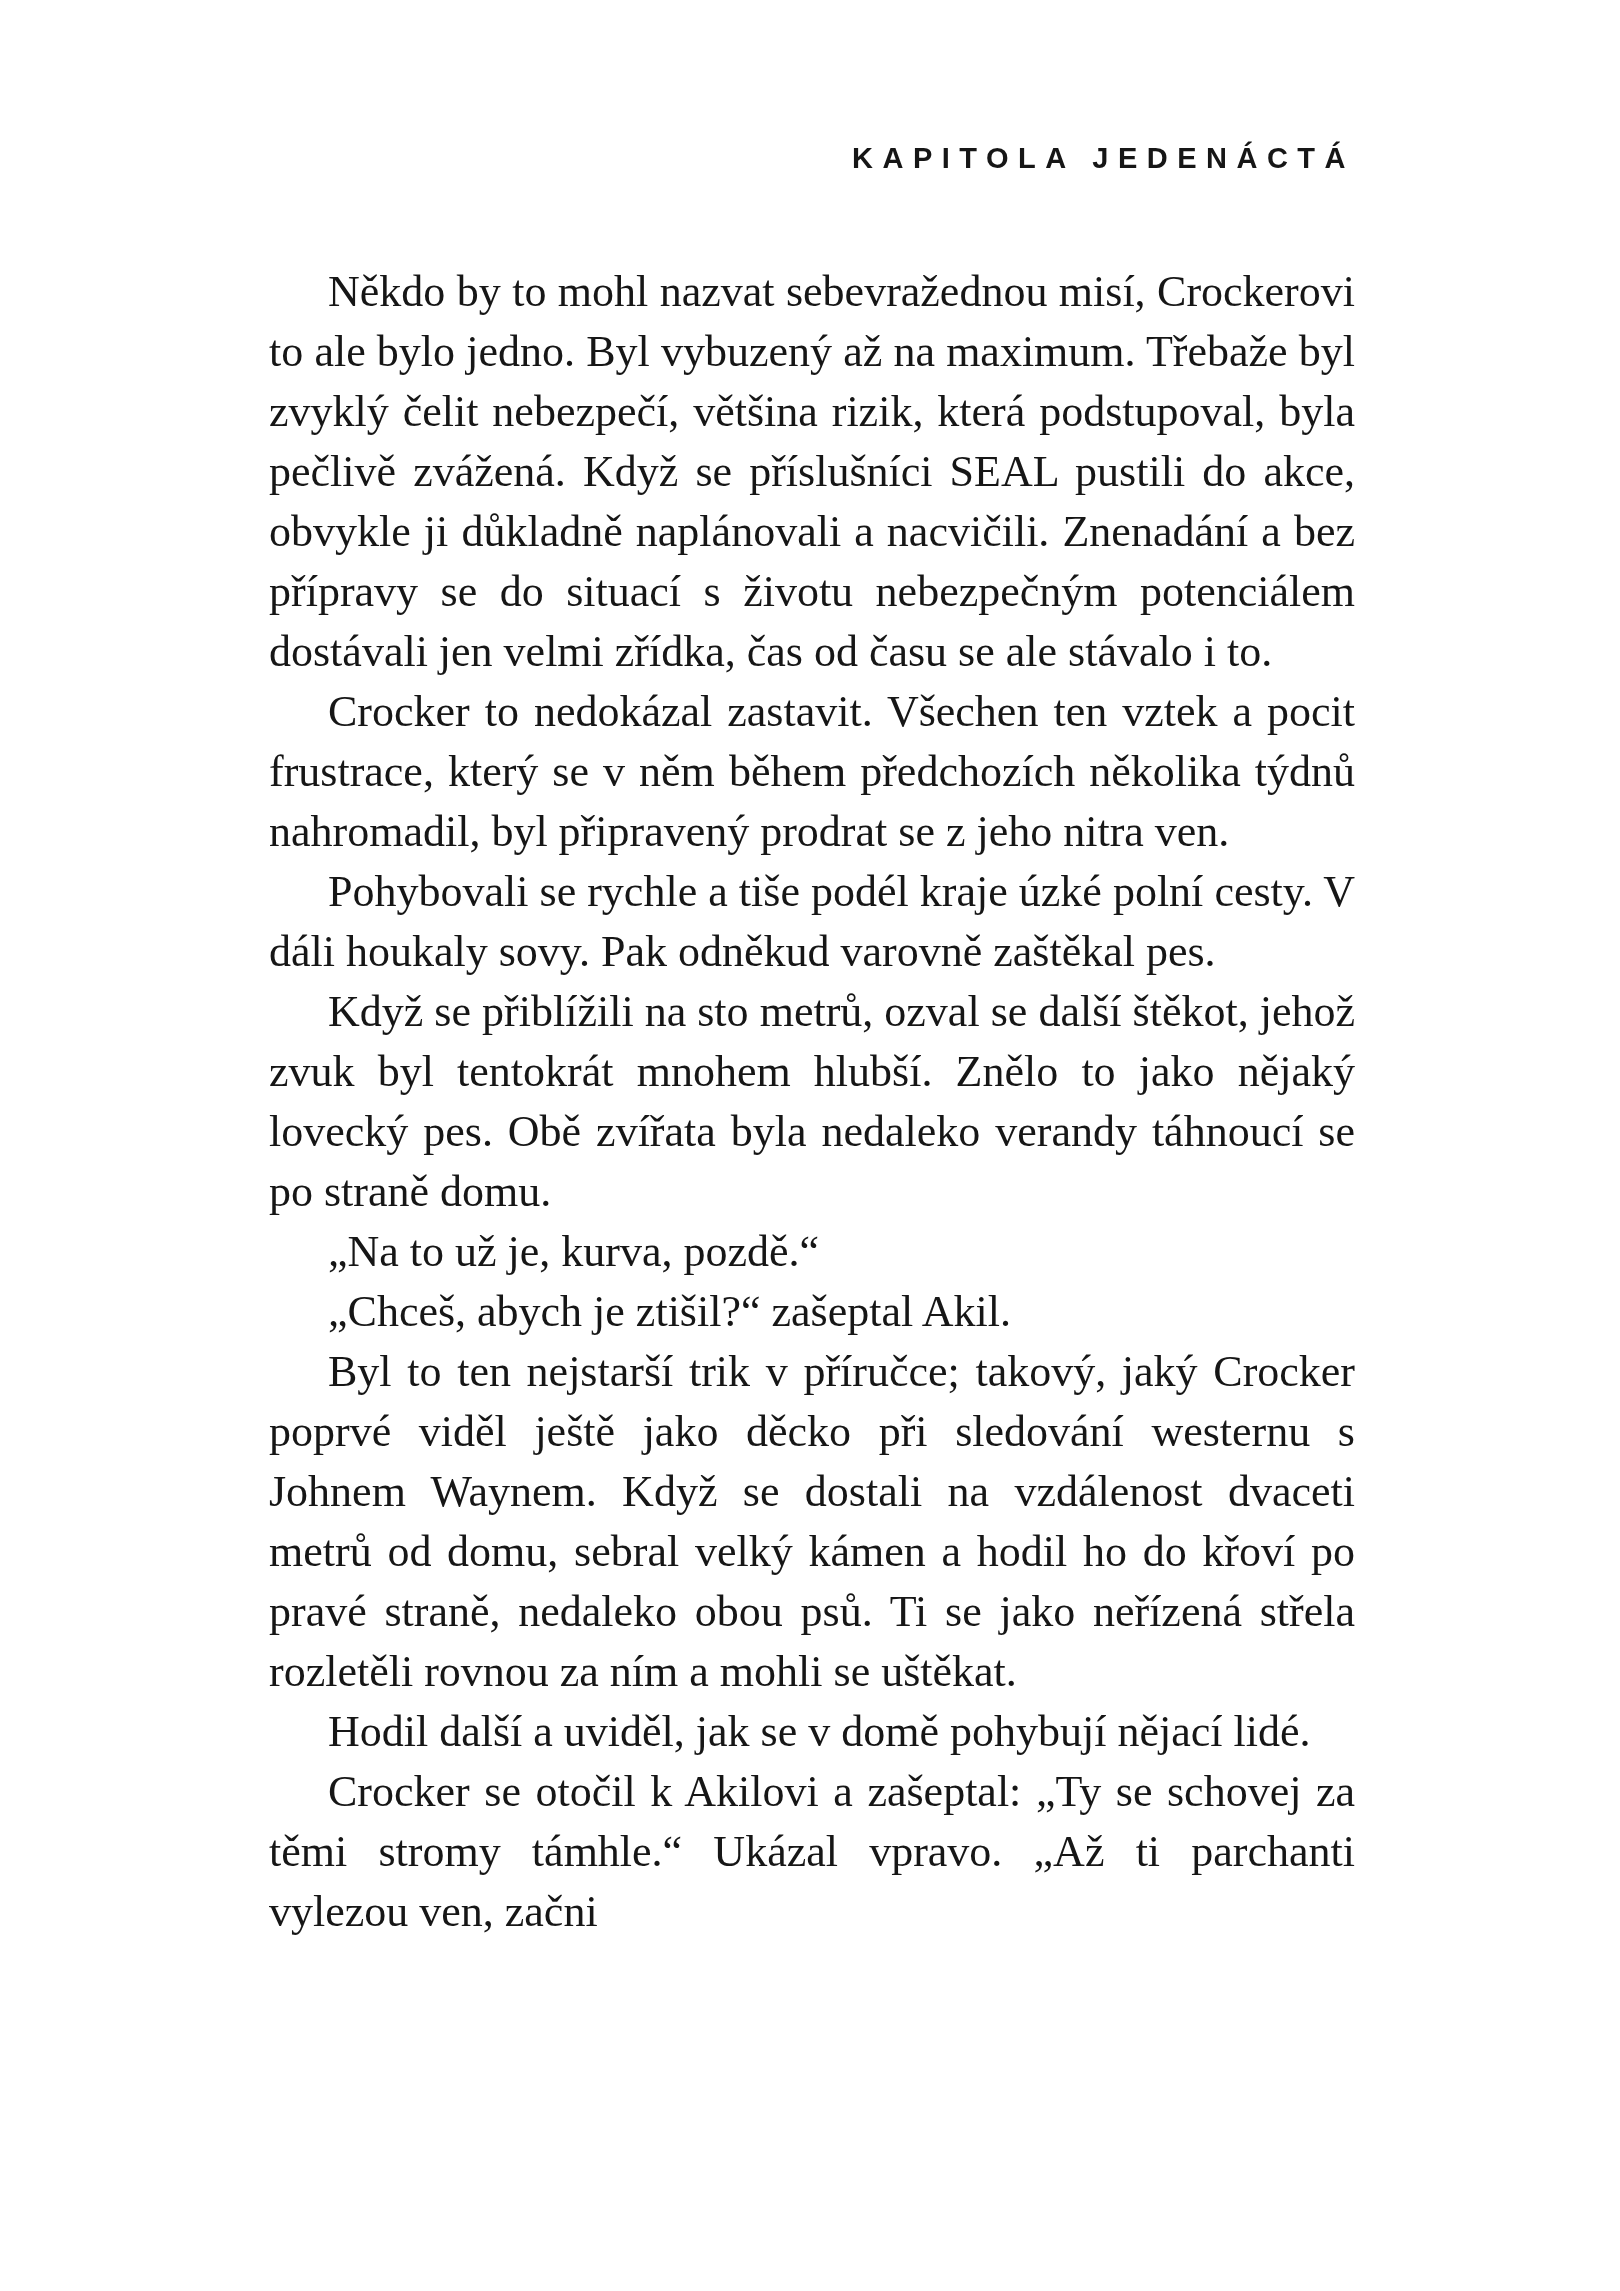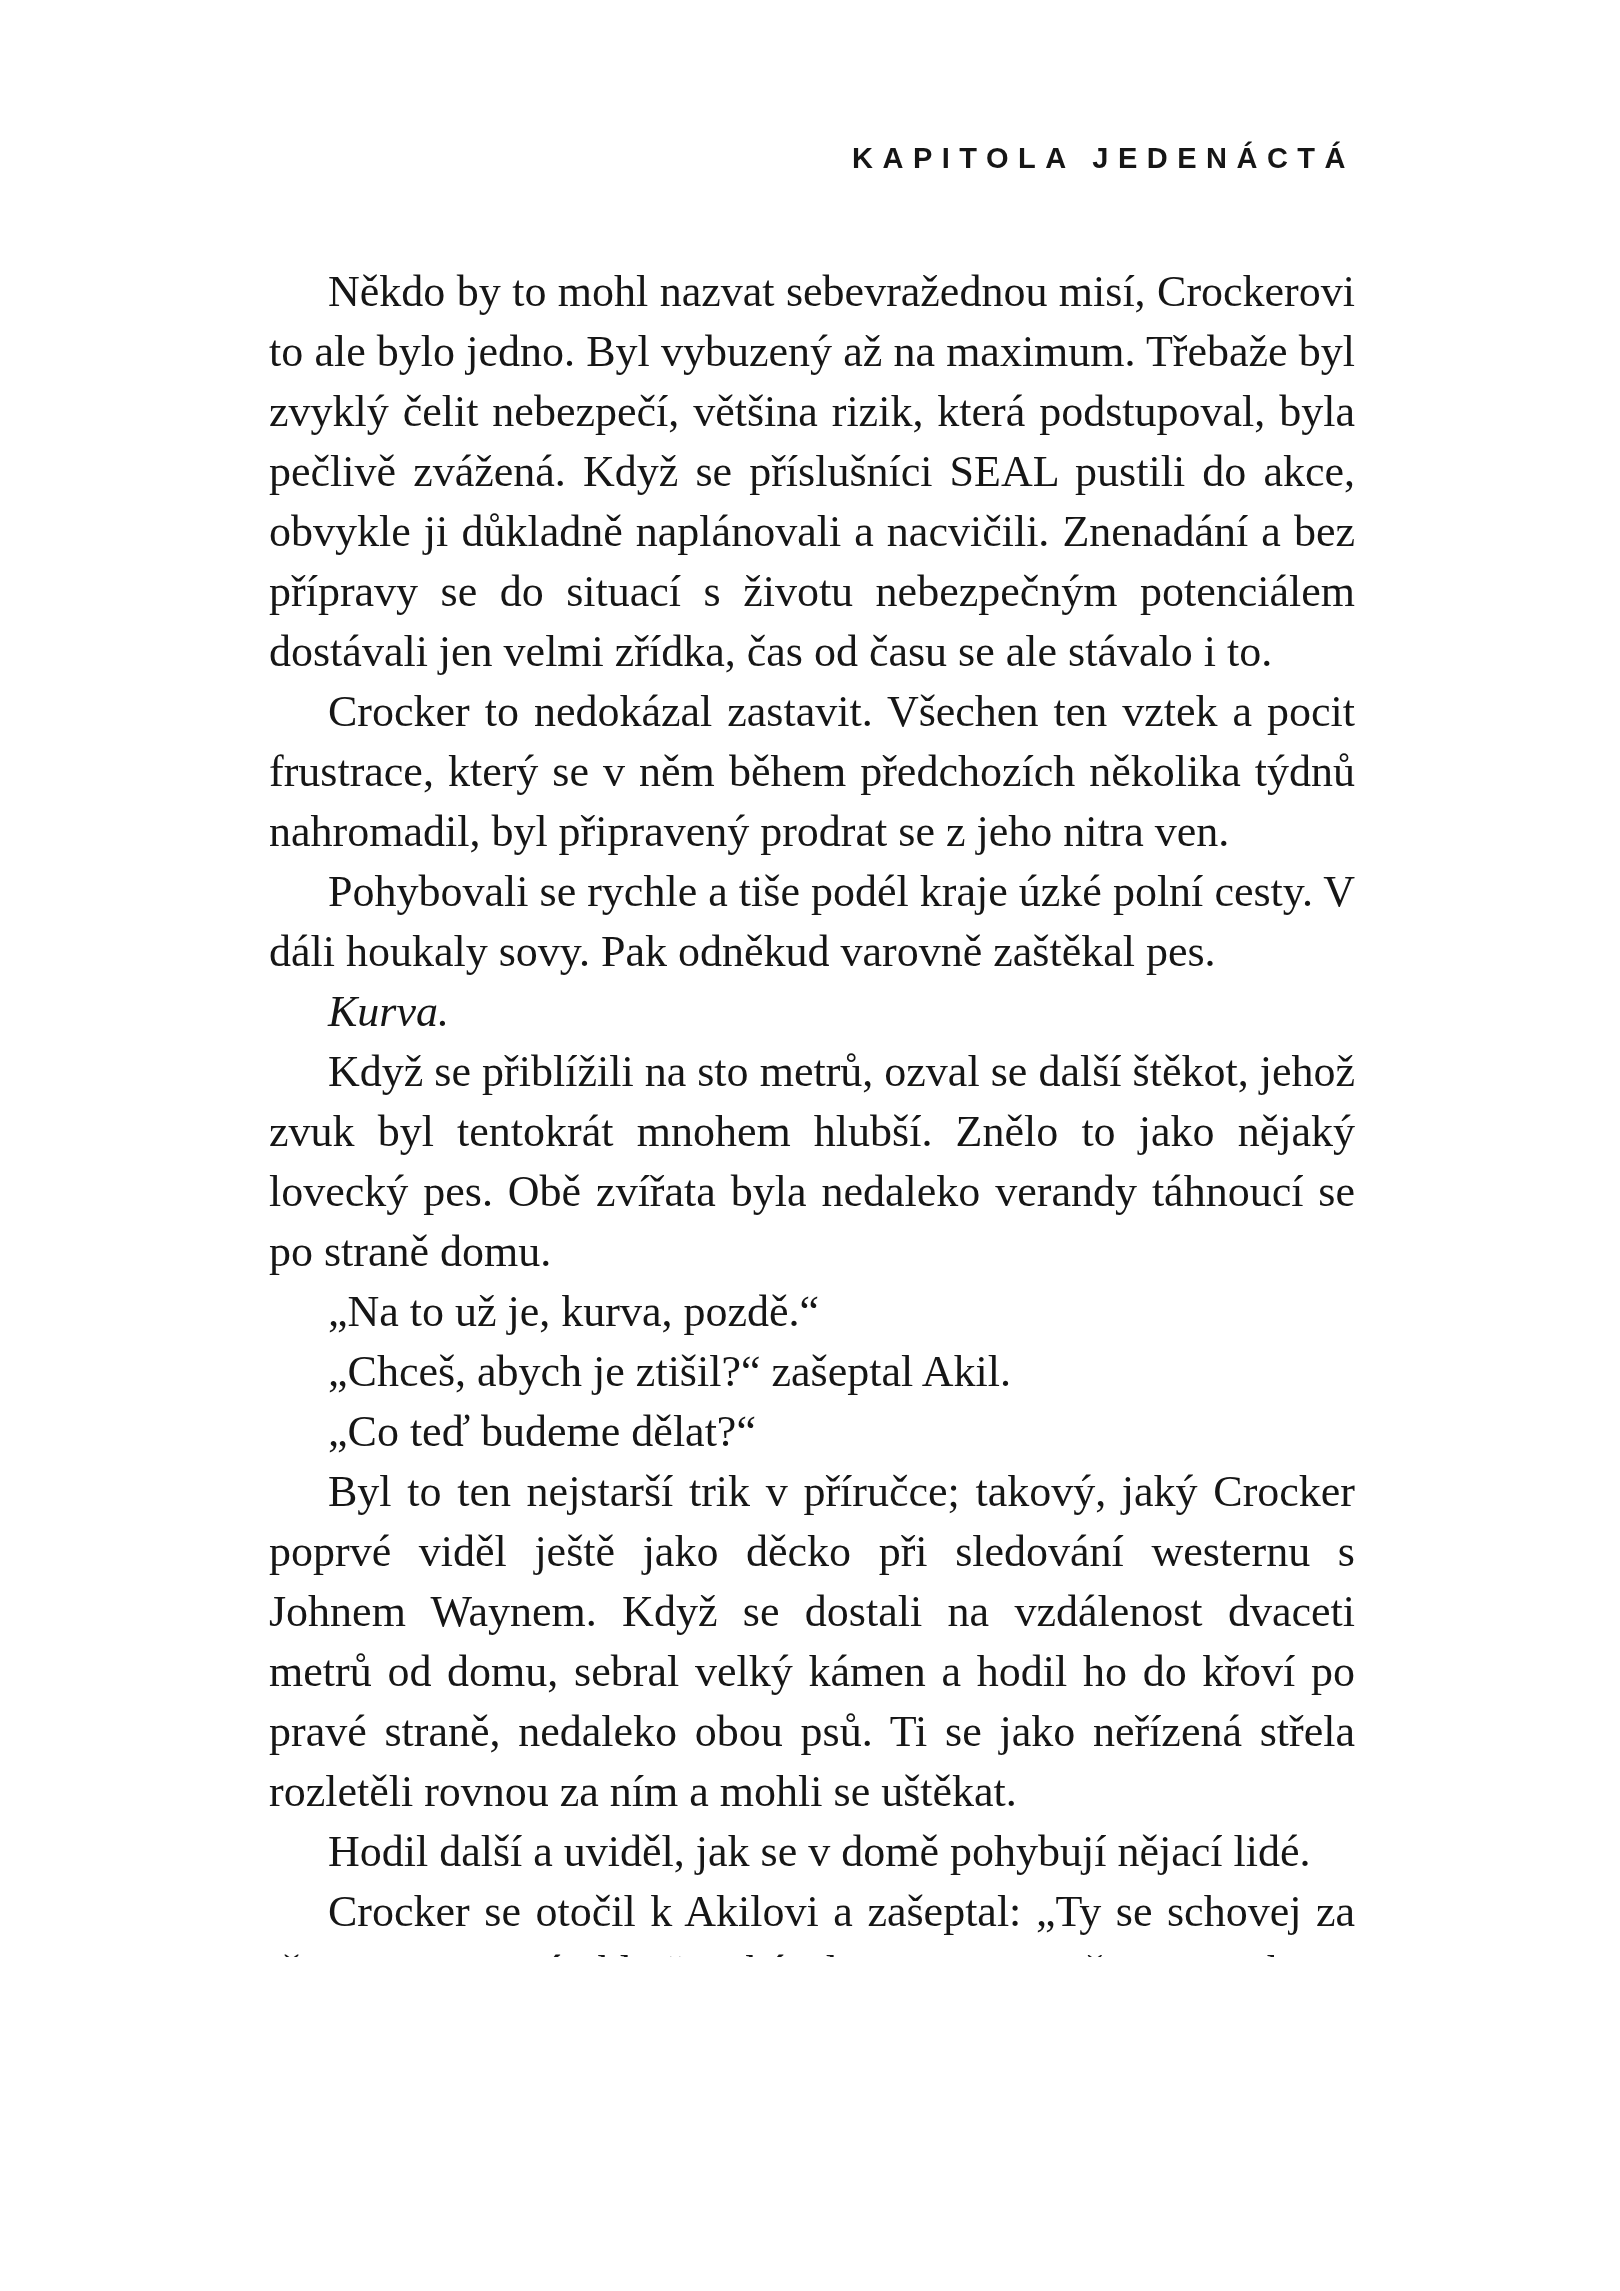--- a/index.html
+++ b/index.html
@@ -62,25 +62,23 @@
 </head>
 <body>
 
 <div class="page">
   <div class="chapter-header">KAPITOLA JEDENÁCTÁ</div>
 
   <div class="body-text">
       <p class="para">Někdo by to mohl nazvat sebevražednou misí, Crockerovi to ale bylo jedno. Byl vybuzený až na maximum. Třebaže byl zvyklý čelit nebezpečí, většina rizik, která podstupoval, byla pečlivě zvážená. Když se příslušníci SEAL pustili do akce, obvykle ji důkladně naplánovali a nacvičili. Znenadání a bez přípravy se do situací s životu nebezpečným potenciálem dostávali jen velmi zřídka, čas od času se ale stávalo i to.</p>
       <p class="para">Crocker to nedokázal zastavit. Všechen ten vztek a pocit frustrace, který se v něm během předchozích několika týdnů nahromadil, byl připravený prodrat se z jeho nitra ven.</p>
       <p class="para">Pohybovali se rychle a tiše podél kraje úzké polní cesty. V dáli houkaly sovy. Pak odněkud varovně zaštěkal pes.</p>
-      <p class="para italic">Kurva.</p>
       <p class="para">Když se přiblížili na sto metrů, ozval se další štěkot, jehož zvuk byl tentokrát mnohem hlubší. Znělo to jako nějaký lovecký pes. Obě zvířata byla nedaleko verandy táhnoucí se po straně domu.</p>
       <p class="para">„Na to už je, kurva, pozdě.“</p>
       <p class="para">„Chceš, abych je ztišil?“ zašeptal Akil.</p>
-      <p class="para">„Co teď budeme dělat?“</p>
       <p class="para">Byl to ten nejstarší trik v příručce; takový, jaký Crocker poprvé viděl ještě jako děcko při sledování westernu s Johnem Waynem. Když se dostali na vzdálenost dvaceti metrů od domu, sebral velký kámen a hodil ho do křoví po pravé straně, nedaleko obou psů. Ti se jako neřízená střela rozletěli rovnou za ním a mohli se uštěkat.</p>
       <p class="para">Hodil další a uviděl, jak se v domě pohybují nějací lidé.</p>
       <p class="para">Crocker se otočil k Akilovi a zašeptal: „Ty se schovej za těmi stromy támhle.“ Ukázal vpravo. „Až ti parchanti vylezou ven, začni</p>
     </div>
 
   <div class="page-number">165</div>
 </div>
 
 
 </body></html>

